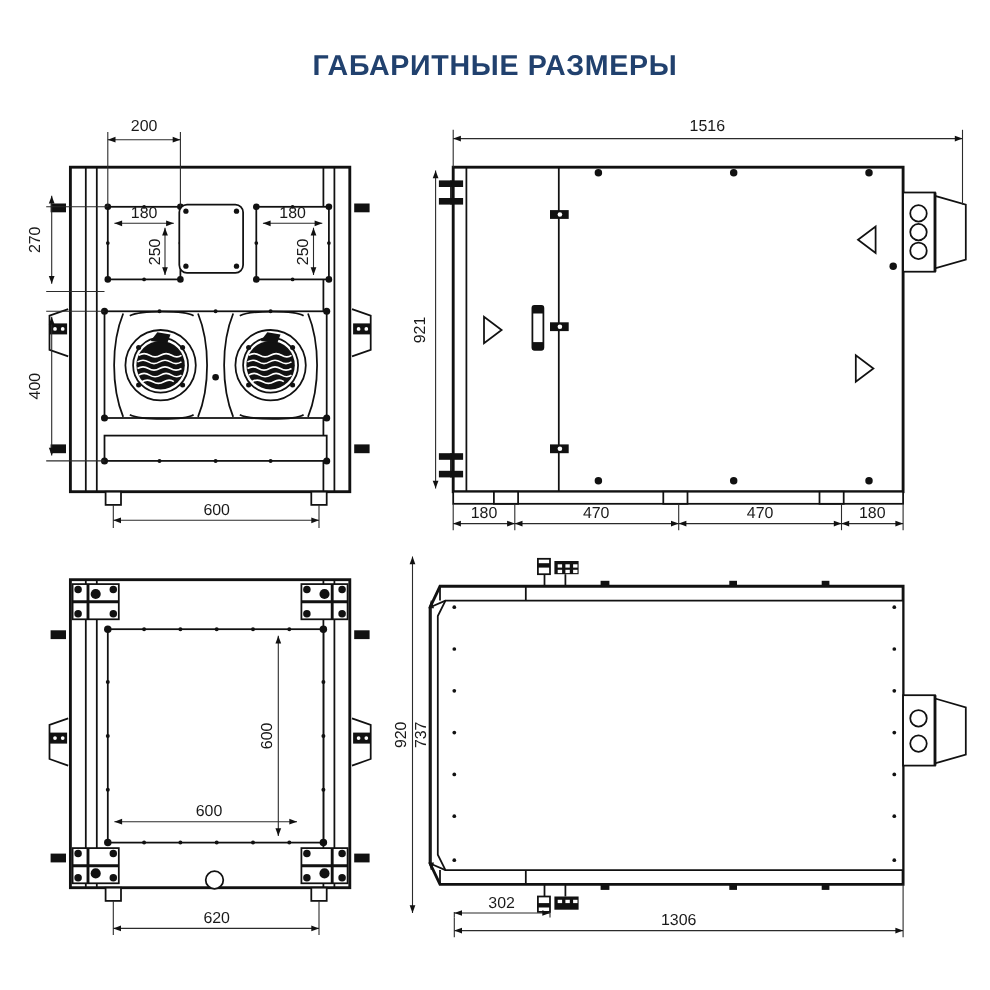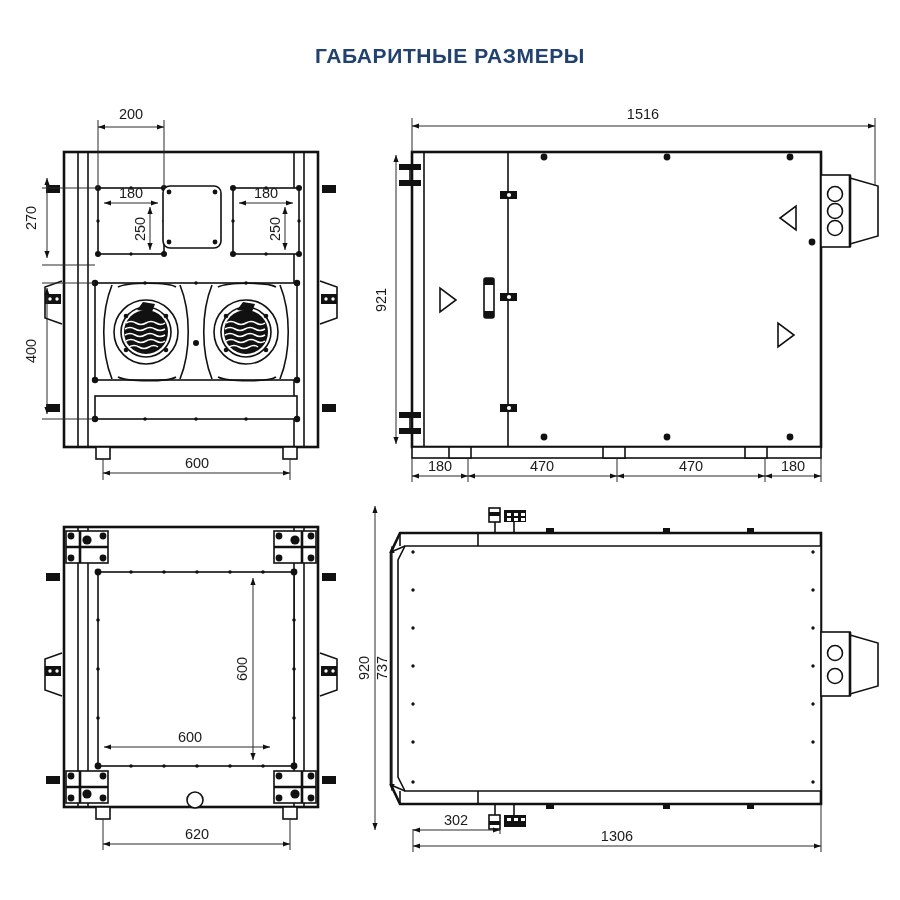--- a/index.html
+++ b/index.html
@@ -20,21 +20,21 @@
     position: relative;
     background: #ffffff;
   }
   .title {
     position: absolute;
     top: 44px;
     left: 0;
     width: 900px;
     text-align: center;
     font-family: "Liberation Sans", sans-serif;
-    font-size: 21px;
+    font-size: 26px;
     font-weight: bold;
     letter-spacing: 0.6px;
     color: #21416e;
   }
   .drawing {
     position: absolute;
     top: 0;
     left: 0;
   }
   svg text {

